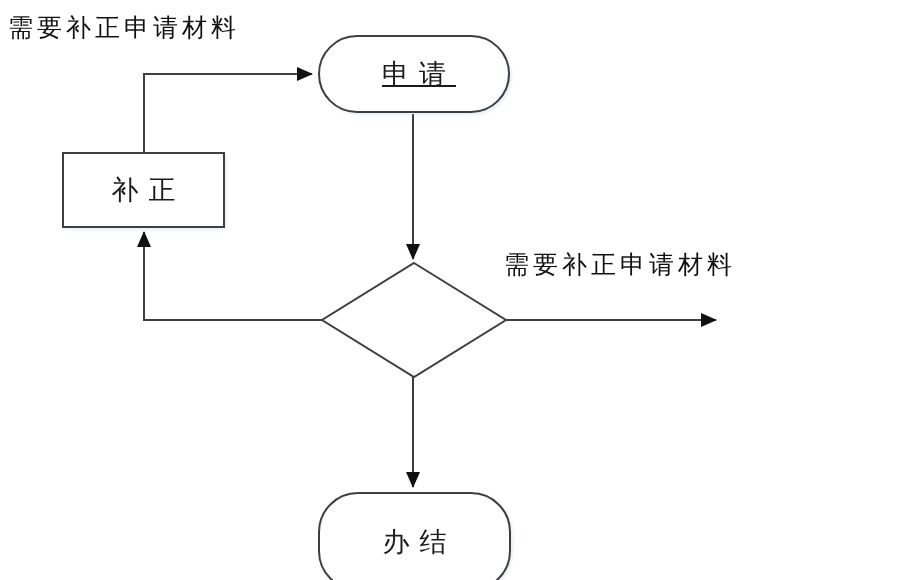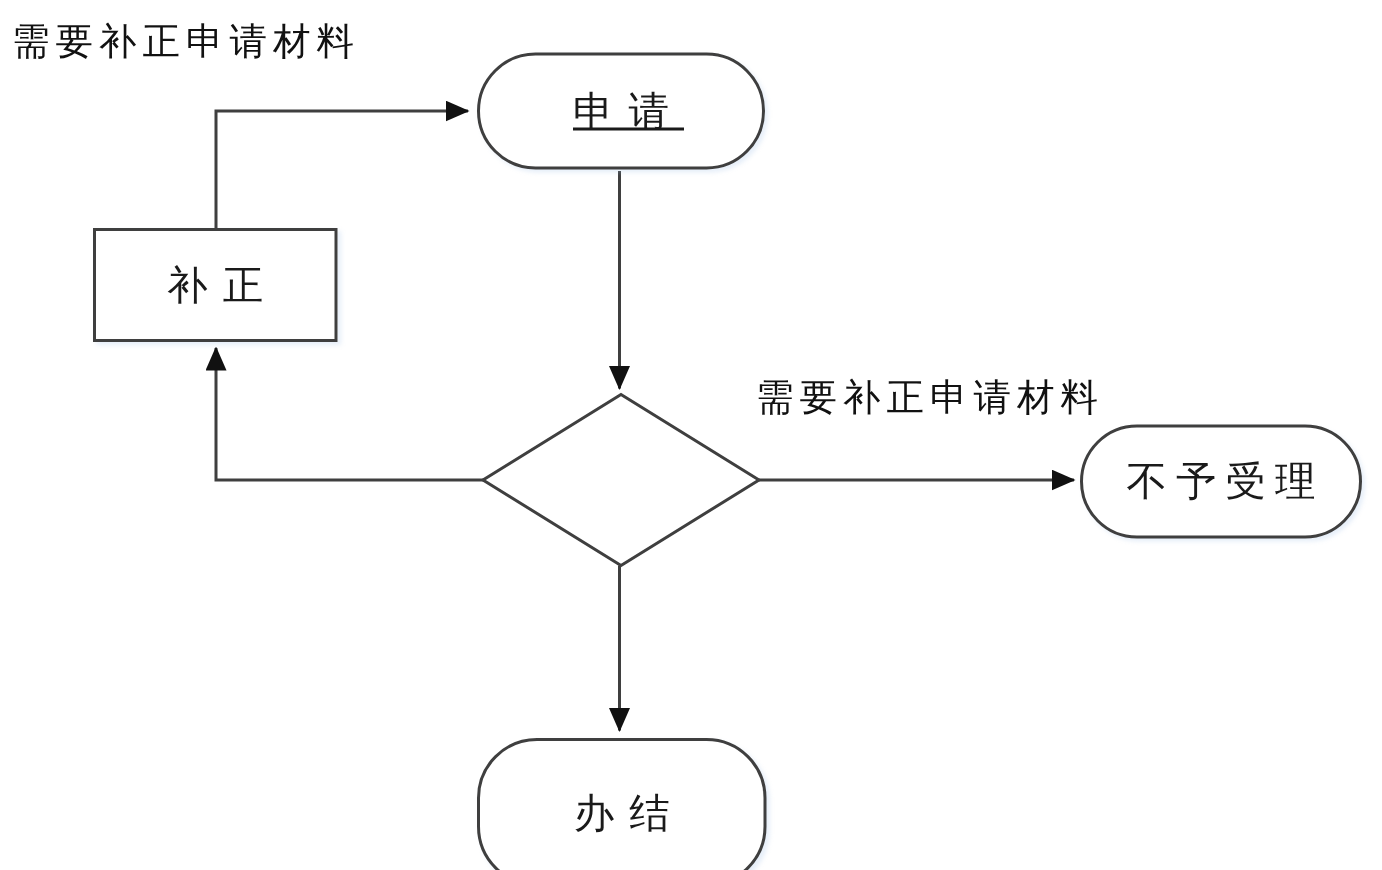--- a/index.html
+++ b/index.html
@@ -79,23 +79,20 @@
 
   <div class="node stadium" style="left:318px; top:35px; width:192px; height:78px;text-decoration:underline;">
     <span>申请</span>
   </div>
 
   <div class="node rect" style="left:62px; top:152px; width:163px; height:76px;">
     <span>补正</span>
   </div>
 
 
-  <div class="node stadium four-char" style="left:720px; top:283px; width:188px; height:76px;">
-    <span>不予受理</span>
-  </div>
 
   <div class="node stadium" style="left:318px; top:492px; width:193px; height:99px;">
     <span>办结</span>
   </div>
 
   <div class="annotation" style="left:8px; top:11px;">需要补正申请材料</div>
 
   <div class="annotation" style="left:504px; top:248px;">需要补正申请材料</div>
 
 </div>

